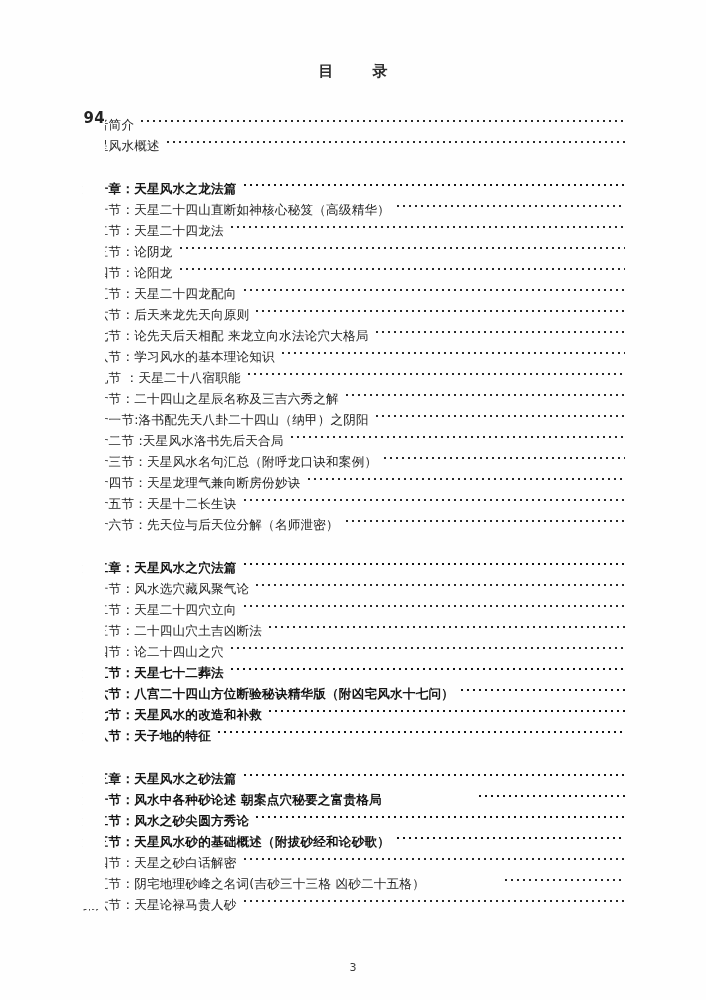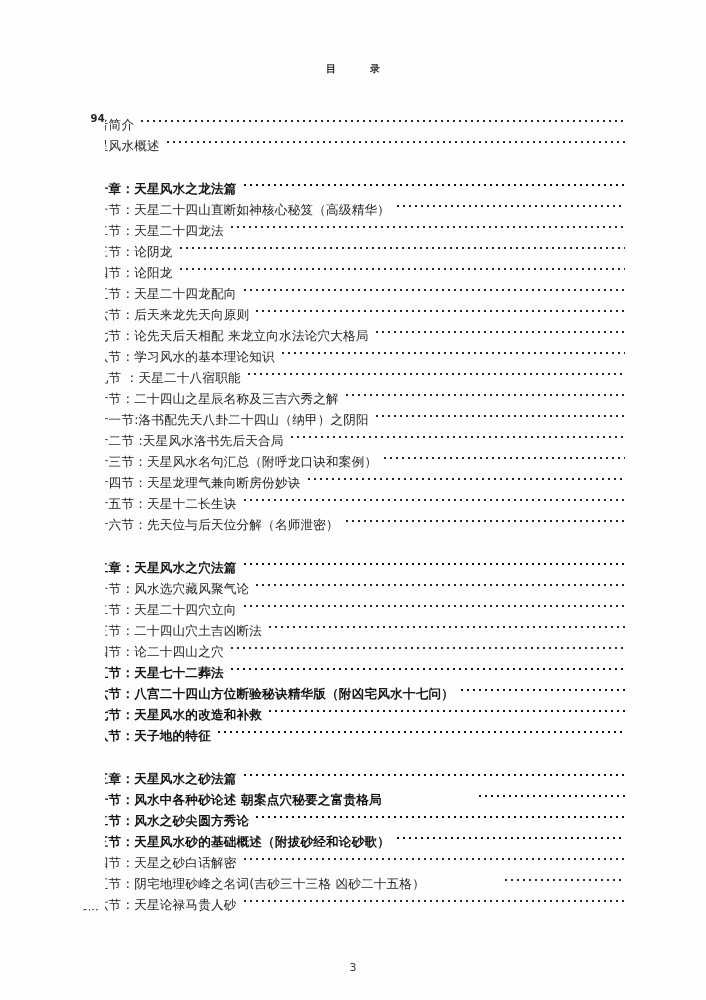--- a/index.html
+++ b/index.html
@@ -24,21 +24,21 @@
     inset: 0;
     background: #fefefe;
   }
 
   .page-title {
     position: absolute;
     top: 62px;
     left: 0;
     right: 0;
     text-align: center;
-    font-size: 10px;
+    font-size: 15px;
     letter-spacing: 12px;
     text-indent: 12px;
     font-weight: 600;
     color: #2b2b2b;
   }
 
   .toc {
     position: absolute;
     top: 108px;
     left: 83px;
@@ -87,21 +87,21 @@
     background-image: radial-gradient(circle at 1px 1px, #151515 1.15px, rgba(0,0,0,0) 1.45px);
   }
   
   .entry .leader.short::after { left: 38%; }
 
   .entry .page {
     flex: 0 0 auto;
     width: 22px;
     text-align: right;
     font-family: "DejaVu Sans", "Liberation Sans", sans-serif;
-    font-size: 10px;
+    font-size: 15px;
     font-weight: 700;
     letter-spacing: 0.3px;
   }
   .entry .page.smudge {
     color: #3a3a3a;
     filter: blur(0.35px);
     opacity: 0.88;
   }
 
   .folio {

